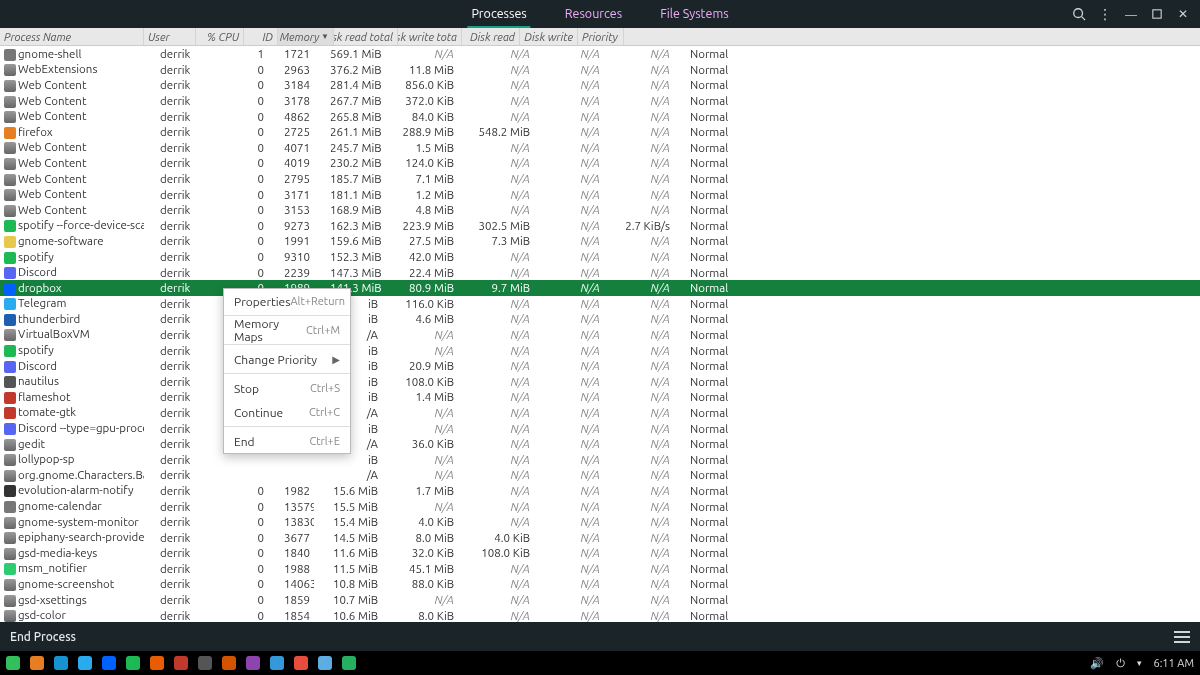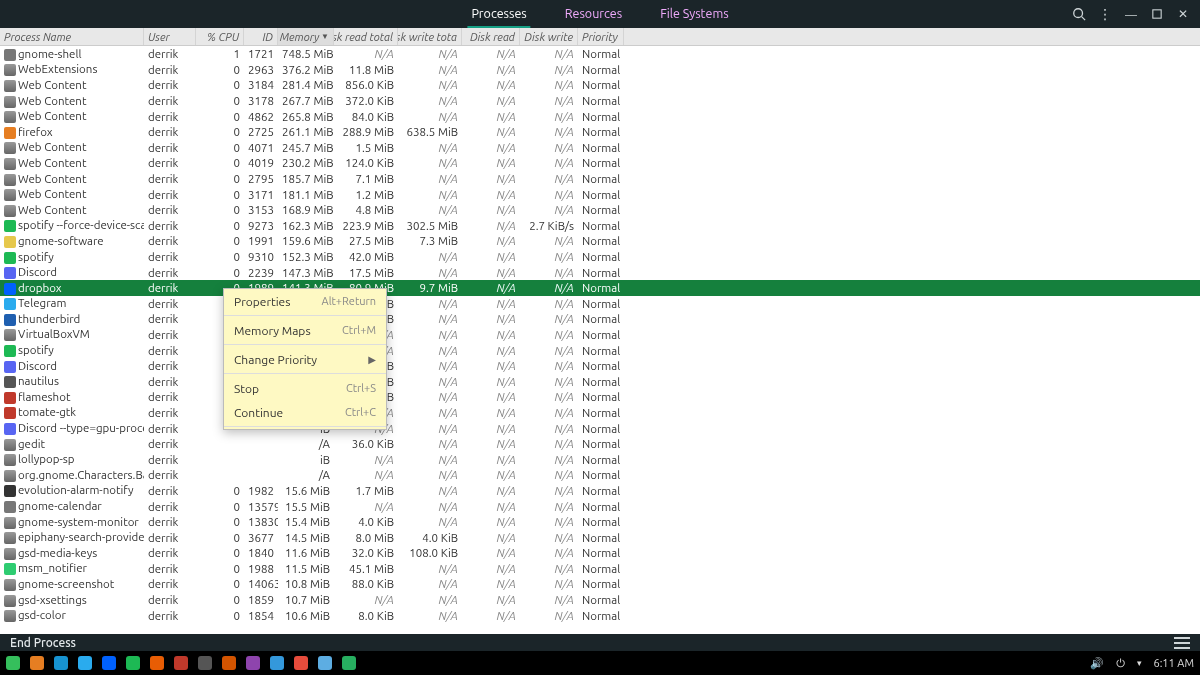--- a/index.html
+++ b/index.html
@@ -10,35 +10,35 @@
 .tab { color:#f0abfc; font-size:12.5px; cursor:pointer; padding:0 4px; height:100%; display:flex; align-items:center; border-bottom:2px solid transparent; }
 .tab.active { color:#fff; border-bottom:2px solid #16a085; }
 .tbright { margin-left:auto; display:flex; align-items:center; gap:12px; padding-right:10px; }
 .tbicon { width:14px; height:14px; display:inline-flex; align-items:center; justify-content:center; color:#cfd6d8; cursor:pointer; }
 .cols { height:18px; background:#e8e8e8; border-bottom:1px solid #ccc; display:flex; font-size:11px; color:#555; align-items:center;font-style:italic; }
 .ch { padding:0 4px; border-right:1px solid #d4d4d4; height:100%; display:flex; align-items:center; white-space:nowrap; overflow:hidden; }
 .ch.r { justify-content:flex-end; }
 .ch.sort { background:#ddd; }
 .c-name{width:144px} .c-user{width:52px} .c-cpu{width:48px} .c-id{width:34px} .c-mem{width:56px} .c-drt{width:64px} .c-dwt{width:64px} .c-dr{width:58px} .c-dw{width:58px} .c-pri{width:46px}
 .tbl { flex:1; overflow:hidden; background:#fff; position:relative; }
-.row { height:15.6px; display:flex; align-items:center; font-size:11.5px; }
+.row { height:15.6px; display:flex; align-items:center; font-size:11.5px;gap:12px; }
 .row .cell { padding:0 4px; white-space:nowrap; overflow:hidden; }
 .row .cell.r { text-align:right; }
 .na { font-style:italic; color:#888; }
 .row.sel { background:#15803d; color:#fff; }
 .row.sel .na { color:#eafaf6; }
 .picon { width:12px; height:12px; display:inline-block; vertical-align:middle; margin-right:2px; border-radius:2px; }
 .gear { background:linear-gradient(#999,#666); }
-.ctx { position:absolute; left:223px; top:288px; width:164px; background:#fef9c3; border:1px solid #bbb; box-shadow:0 3px 10px rgba(0,0,0,.25); font-size:12px; color:#333; z-index:50;text-align:right; }
+.ctx { position:absolute; left:223px; top:288px; width:128px; background:#ffffff; border:1px solid #bbb; box-shadow:0 3px 10px rgba(0,0,0,.25); font-size:12px; color:#333; z-index:50; }
 .ctx .mi { height:24px; display:flex; align-items:center; padding:0 10px; justify-content:space-between; cursor:pointer; }
 .ctx .mi:hover,.ctx .mi.hov { background:#e4e4e4; }
 .ctx .sep { height:1px; background:#ddd; margin:2px 0; }
 .ctx .ks { color:#888; font-size:11px; }
 .ctx .arrow { color:#666; font-size:10px; }
-.footer { height:17px; background:#1b2529; display:flex; align-items:center; justify-content:space-between; padding:0 10px; color:#e4e9eb; font-size:12px; }
+.footer { height:29px; background:#1b2529; display:flex; align-items:center; justify-content:space-between; padding:0 10px; color:#e4e9eb; font-size:12px; }
 .ftr-left{font-weight:500}
 .hamb { width:16px; height:12px; display:flex; flex-direction:column; justify-content:space-between; cursor:pointer; }
 .hamb span{height:2px;background:#cfd6d8}
 .taskbar { width:1200px; height:24px; background:#000; display:flex; align-items:center; padding:0 6px; gap:10px; }
 .tray { margin-left:auto; display:flex; align-items:center; gap:12px; color:#ddd; font-size:11px; }
 .tico { width:14px; height:14px; border-radius:3px; display:inline-block; }
 </style>
 </head>
 <body>
 
@@ -82,21 +82,21 @@
     <div class="ch c-dw r">Disk write</div>
     <div class="ch c-pri">Priority</div>
   </div>
 
   <div class="tbl" id="tbl">
       <div class="row">
         <div class="cell c-name"><span class="picon" style="background:#777"></span><span>gnome-shell</span></div>
         <div class="cell c-user">derrik</div>
         <div class="cell c-cpu r">1</div>
         <div class="cell c-id r">1721</div>
-        <div class="cell c-mem r">748.5 MiB</div>
+        <div class="cell c-mem r">569.1 MiB</div>
         <div class="cell c-drt r"><span class="na">N/A</span></div>
         <div class="cell c-dwt r"><span class="na">N/A</span></div>
         <div class="cell c-dr r"><span class="na">N/A</span></div>
         <div class="cell c-dw r"><span class="na">N/A</span></div>
         <div class="cell c-pri">Normal</div>
       </div>
       <div class="row">
         <div class="cell c-name"><span class="picon gear"></span><span>WebExtensions</span></div>
         <div class="cell c-user">derrik</div>
         <div class="cell c-cpu r">0</div>
@@ -144,21 +144,21 @@
         <div class="cell c-dw r"><span class="na">N/A</span></div>
         <div class="cell c-pri">Normal</div>
       </div>
       <div class="row">
         <div class="cell c-name"><span class="picon" style="background:#e67e22"></span><span>firefox</span></div>
         <div class="cell c-user">derrik</div>
         <div class="cell c-cpu r">0</div>
         <div class="cell c-id r">2725</div>
         <div class="cell c-mem r">261.1 MiB</div>
         <div class="cell c-drt r">288.9 MiB</div>
-        <div class="cell c-dwt r">638.5 MiB</div>
+        <div class="cell c-dwt r">548.2 MiB</div>
         <div class="cell c-dr r"><span class="na">N/A</span></div>
         <div class="cell c-dw r"><span class="na">N/A</span></div>
         <div class="cell c-pri">Normal</div>
       </div>
       <div class="row">
         <div class="cell c-name"><span class="picon gear"></span><span>Web Content</span></div>
         <div class="cell c-user">derrik</div>
         <div class="cell c-cpu r">0</div>
         <div class="cell c-id r">4071</div>
         <div class="cell c-mem r">245.7 MiB</div>
@@ -251,21 +251,21 @@
         <div class="cell c-dr r"><span class="na">N/A</span></div>
         <div class="cell c-dw r"><span class="na">N/A</span></div>
         <div class="cell c-pri">Normal</div>
       </div>
       <div class="row">
         <div class="cell c-name"><span class="picon" style="background:#5865F2"></span><span>Discord</span></div>
         <div class="cell c-user">derrik</div>
         <div class="cell c-cpu r">0</div>
         <div class="cell c-id r">2239</div>
         <div class="cell c-mem r">147.3 MiB</div>
-        <div class="cell c-drt r">17.5 MiB</div>
+        <div class="cell c-drt r">22.4 MiB</div>
         <div class="cell c-dwt r"><span class="na">N/A</span></div>
         <div class="cell c-dr r"><span class="na">N/A</span></div>
         <div class="cell c-dw r"><span class="na">N/A</span></div>
         <div class="cell c-pri">Normal</div>
       </div>
       <div class="row sel">
         <div class="cell c-name"><span class="picon" style="background:#0061fe"></span><span>dropbox</span></div>
         <div class="cell c-user">derrik</div>
         <div class="cell c-cpu r">0</div>
         <div class="cell c-id r">1989</div>
@@ -558,20 +558,24 @@
     <div class="sep"></div>
     <div class="mi">
       <span>Stop</span>
       <span class="ks">Ctrl+S</span>
     </div>
     <div class="mi">
       <span>Continue</span>
       <span class="ks">Ctrl+C</span>
     </div>
     <div class="sep"></div>
+    <div class="mi">
+      <span>End</span>
+      <span class="ks">Ctrl+E</span>
+    </div>
   </div>
 
 <div class="taskbar" id="tbar">
   <span class="tico" style="background: rgb(53, 191, 92);"></span>
     <span class="tico" style="background: rgb(230, 126, 34);"></span>
     <span class="tico" style="background: rgb(23, 147, 209);"></span>
     <span class="tico" style="background: rgb(42, 171, 238);"></span>
     <span class="tico" style="background: rgb(0, 97, 254);"></span>
     <span class="tico" style="background: rgb(29, 185, 84);"></span>
     <span class="tico" style="background: rgb(232, 93, 4);"></span>

